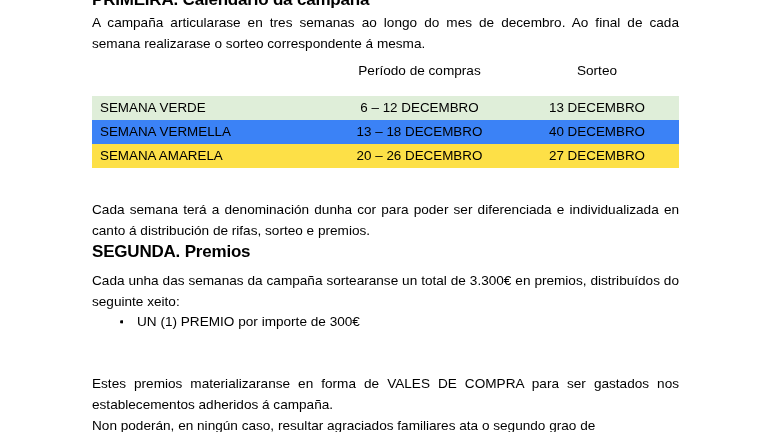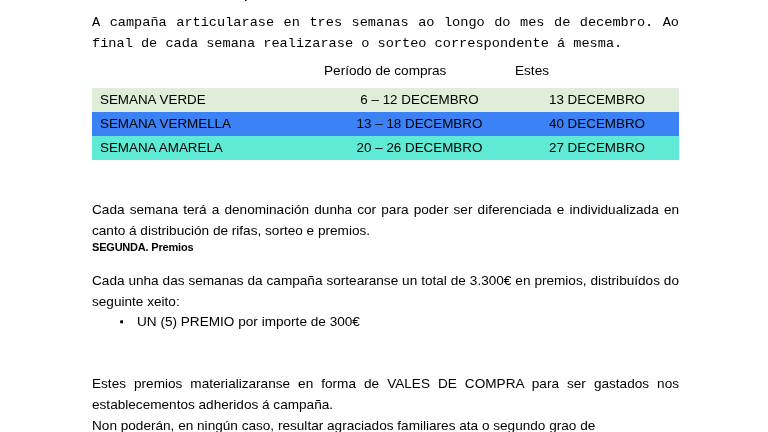--- a/index.html
+++ b/index.html
@@ -24,21 +24,21 @@
 
   
   .content {
     position: absolute;
     left: 92px;
     top: 0;
     width: 587px;
   }
 
   .heading {
-    font-size: 11px;
+    font-size: 17px;
     font-weight: bold;
     letter-spacing: -0.2px;
     line-height: 1.25;
     margin: 0;
   }
 
   
   .heading-clipped {
     position: absolute;
     left: 0;
@@ -53,41 +53,40 @@
     margin: 0;
     -webkit-hyphens: none;
     hyphens: none;
   }
 
   .para-intro {
     position: absolute;
     left: 0;
     top: 12px;
     width: 587px;
-    font-family: Liberation Mono, monospace;
   }
 
   
   .cal-table {
     position: absolute;
     left: 0;
     top: 62px;
     width: 587px;
     border-collapse: collapse;
     table-layout: fixed;
   }
   .cal-table col.c-name { width: 232px; }
   .cal-table col.c-period { width: 191px; }
   .cal-table col.c-draw { width: 164px; }
 
   .cal-table th {
     font-size: 13.6px;
     font-weight: normal;
-    text-align: left;
-    padding: 0 0 8px 0;
+    text-align: center;
+    padding: 0 0 16px 0;
     vertical-align: bottom;
     line-height: 18px;
   }
   .cal-table th.blank { }
 
   .cal-table td {
     font-size: 13.4px;
     height: 24px;
     padding: 0;
     vertical-align: middle;
@@ -98,21 +97,21 @@
     padding-left: 8px;
     text-align: left;
   }
   .cal-table td.period,
   .cal-table td.draw {
     text-align: center;
   }
 
   .row-green  td { background: #dfeed9; }
   .row-pink   td { background: #3b82f6; }
-  .row-yellow td { background: #5eead4; }
+  .row-yellow td { background: #fde047; }
 
   
   .para-colors {
     position: absolute;
     left: 0;
     top: 199px;
     width: 587px;
   }
 
   .heading-segunda {
@@ -181,21 +180,21 @@
     <table class="cal-table">
       <colgroup>
         <col class="c-name">
         <col class="c-period">
         <col class="c-draw">
       </colgroup>
       <thead>
         <tr>
           <th class="blank"></th>
           <th>Período de compras</th>
-          <th>Estes</th>
+          <th>Sorteo</th>
         </tr>
       </thead>
       <tbody>
         <tr class="row-green">
           <td class="name">SEMANA VERDE</td>
           <td class="period">6 – 12 DECEMBRO</td>
           <td class="draw">13 DECEMBRO</td>
         </tr>
         <tr class="row-pink">
           <td class="name">SEMANA VERMELLA</td>
@@ -218,21 +217,21 @@
 
     <ul class="bullets">
       <li>
         <span class="bullet-mark">▪</span>
       </li>
       <li>
         <span class="bullet-mark">▪</span>
       </li>
       <li>
         <span class="bullet-mark">▪</span>
-        <span>UN (5) PREMIO por importe de 300€</span>
+        <span>UN (1) PREMIO por importe de 300€</span>
       </li>
     </ul>
 
     <p class="para para-vales">Estes premios materializaranse en forma de VALES DE COMPRA para ser gastados nos establecementos adheridos á campaña.</p>
 
     <p class="para para-familiares">Non poderán, en ningún caso, resultar agraciados familiares ata o segundo grao de</p>
 
   </div>
 </div>
 

